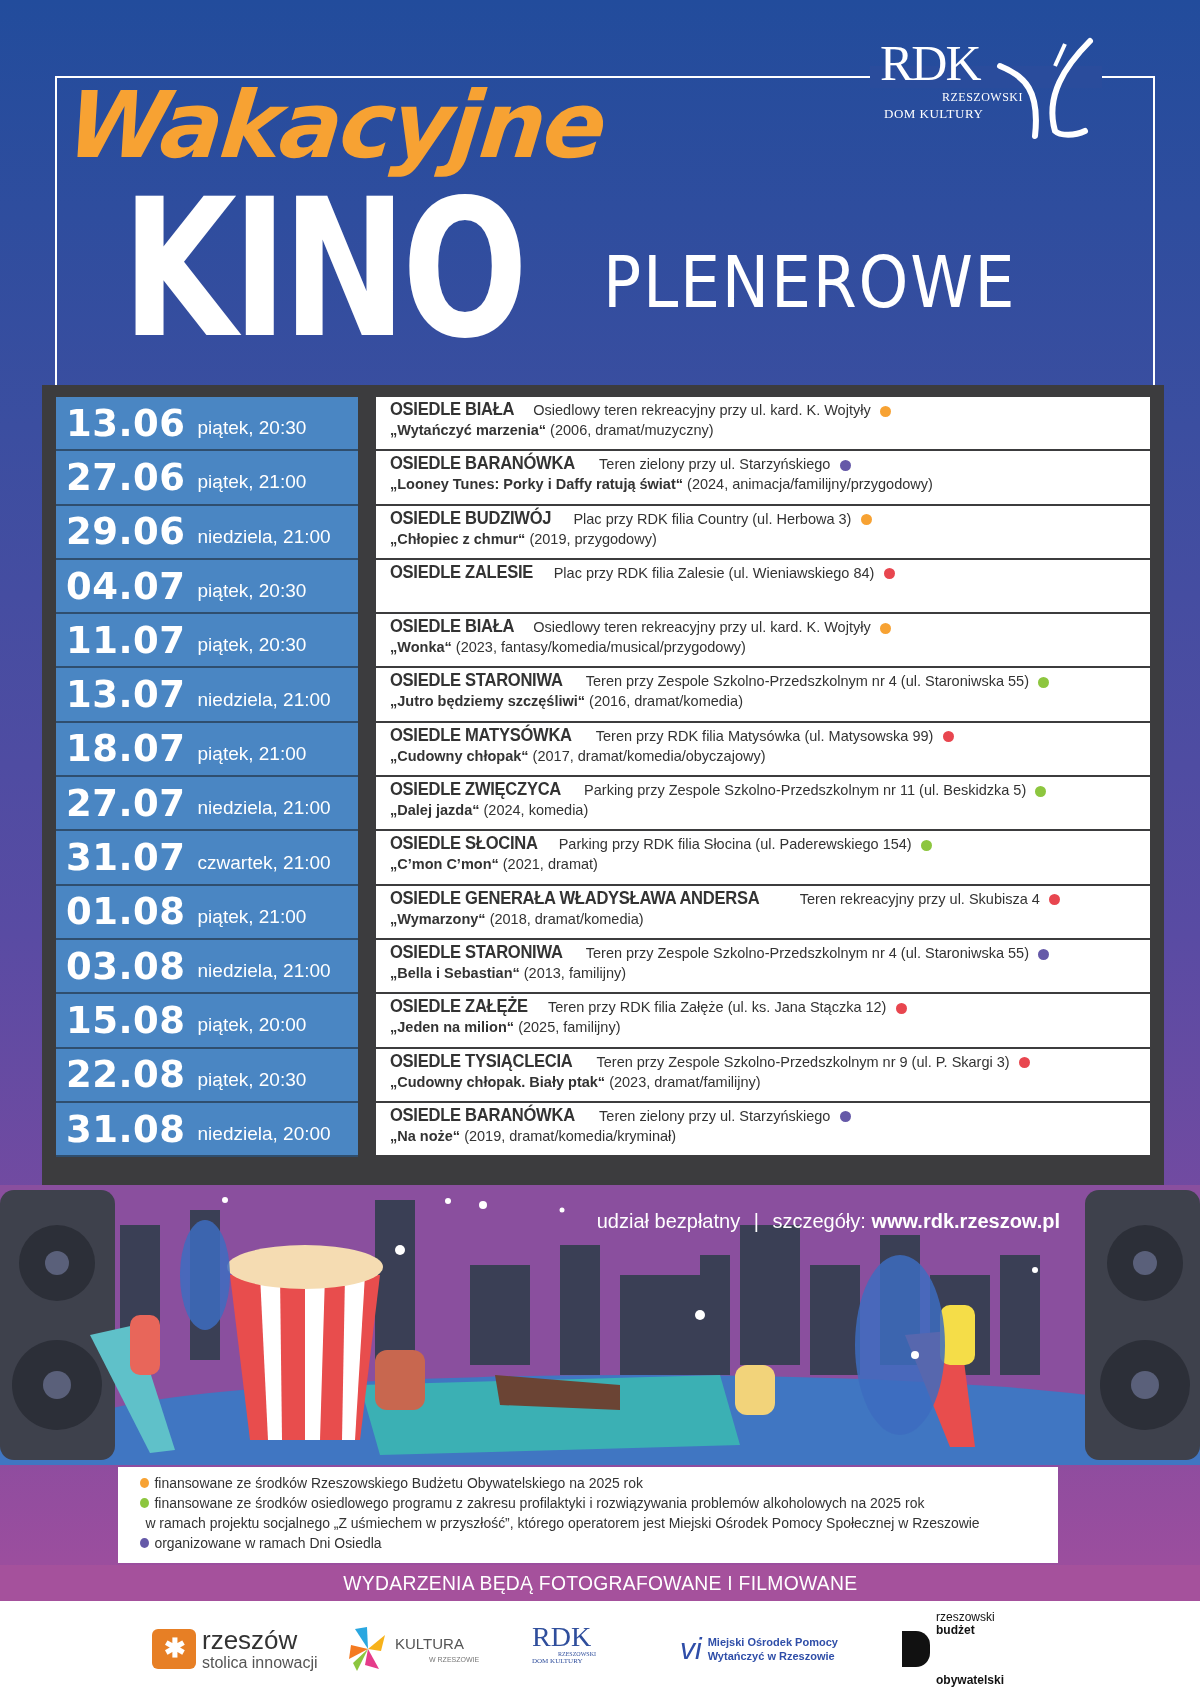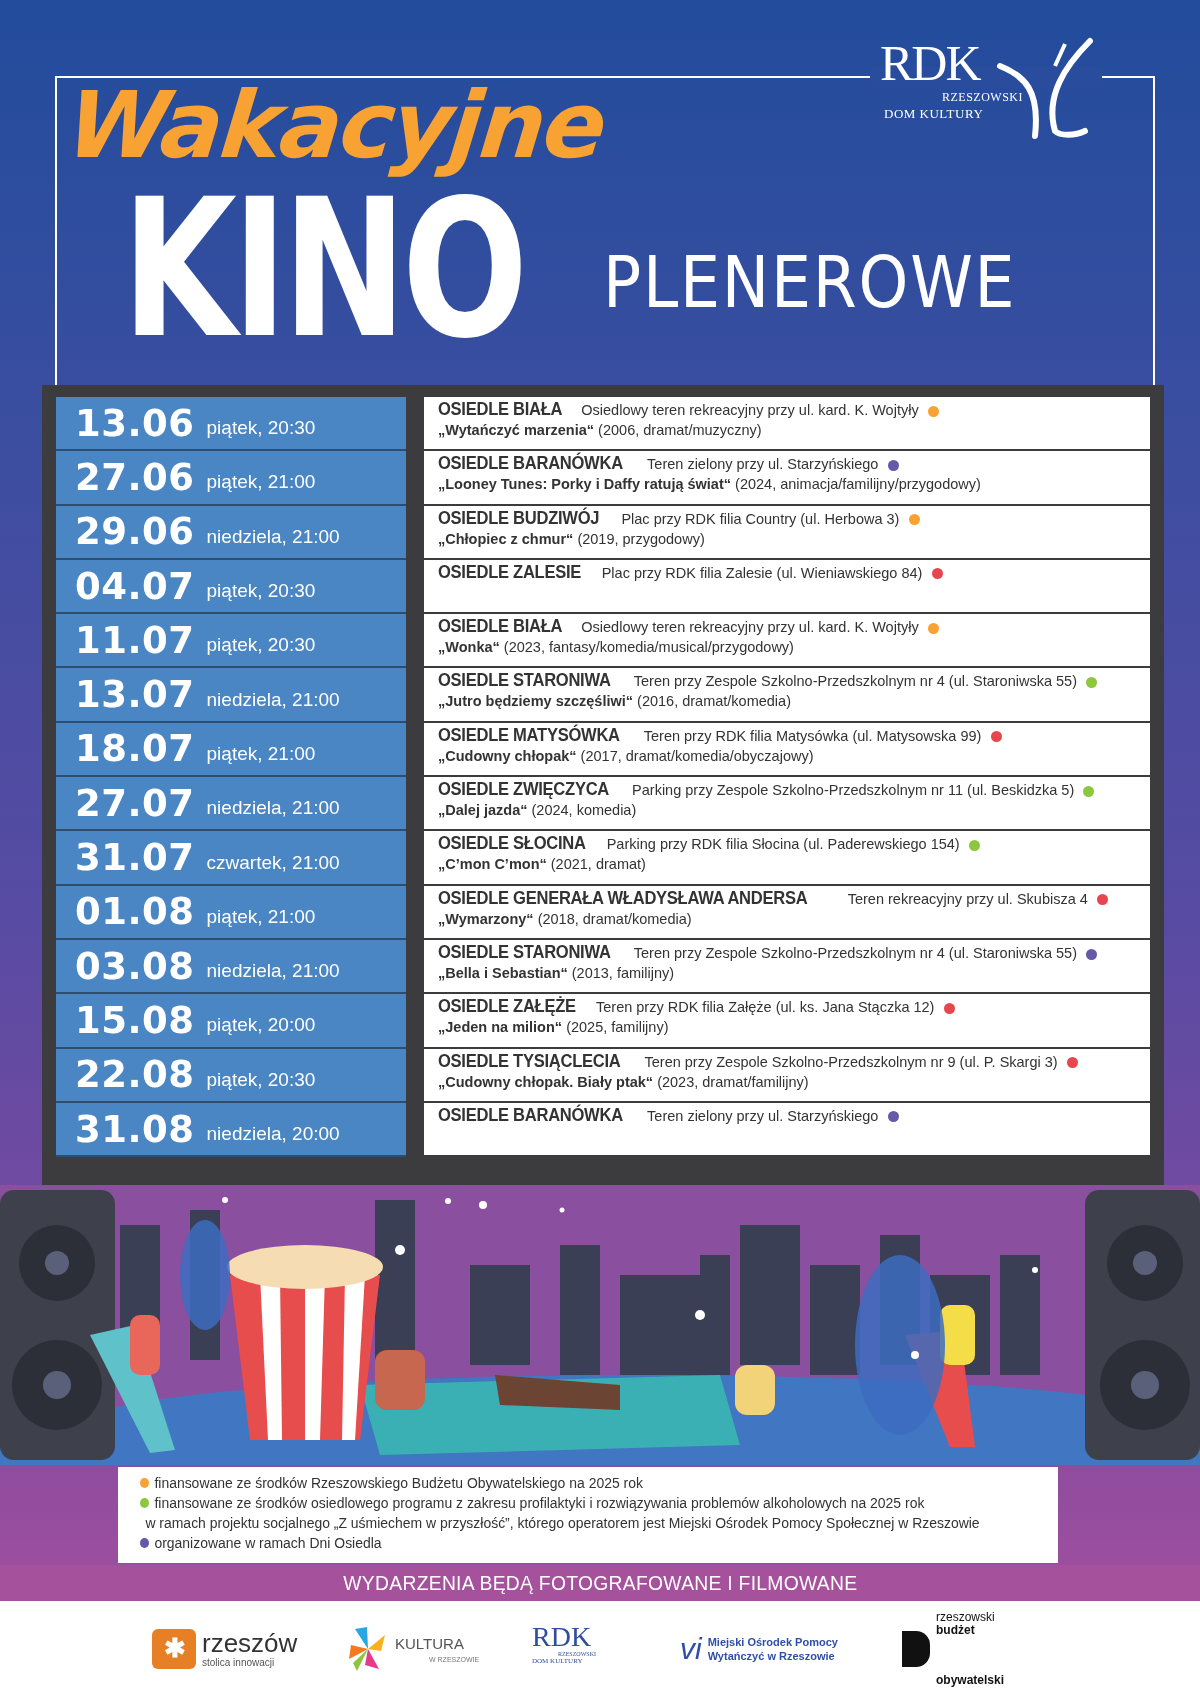--- a/index.html
+++ b/index.html
@@ -14,21 +14,21 @@
   .logo-rdk .sub2 { position: absolute; left: 4px; top: 68px; font-family: "Liberation Serif", serif; font-size: 13px; letter-spacing: 0.5px; white-space: nowrap; }
   .logo-rdk svg { position: absolute; left: 115px; top: -2px; }
   .logo-mask { position: absolute; left: 870px; top: 66px; width: 232px; height: 22px; background: #2a4c9c; }
   .t-wak { position: absolute; left: 68px; top: 72px; color: #f7a233; font-size: 92px; font-style: italic; font-weight: bold; letter-spacing: -2px; transform: skewX(-6deg); z-index: 2; font-family: "DejaVu Sans", sans-serif; }
   .t-kino { position: absolute; left: 122px; top: 175px; color: #fff; font-size: 190px; font-weight: bold; line-height: 1; letter-spacing: -6px; transform: scaleX(0.78); transform-origin: left top; font-family: "DejaVu Sans", sans-serif; z-index: 1; }
   .t-plen { position: absolute; left: 603px; top: 240px; color: #fff; font-size: 72px; font-weight: normal; letter-spacing: 2px; transform: scaleX(0.88); transform-origin: left top; font-family: "DejaVu Sans", sans-serif; }
 
   .screen { position: absolute; left: 42px; top: 385px; width: 1122px; height: 800px; background: #3c3c3e; }
   .rows { position: absolute; left: 14px; top: 12px; right: 14px; }
   .row { display: flex; height: 54.3px; margin-bottom: 0; }
-  .date-cell { width: 350px; background: #4a86c3; border-bottom: 2px solid #2f4e6e; display: flex; align-items: center; padding-left: 19px; color: #fff; }
+  .date-cell { width: 302px; background: #4a86c3; border-bottom: 2px solid #2f4e6e; display: flex; align-items: center; padding-left: 10px; color: #fff; }
   .date-cell .d { font-size: 37px; font-weight: bold; letter-spacing: 0.5px; font-family: "DejaVu Sans", sans-serif; }
   .date-cell .w { font-size: 19px; margin-left: 12px; margin-top: 10px; }
   .gap { width: 18px; }
   .ev-cell { flex: 1; background: #fff; border-bottom: 2px solid #3c3c3e; padding: 2px 0 0 14px; color: #333; }
   .ev-line1 { font-size: 15px; white-space: nowrap; }
   .ev-line1 .os { font-size: 18px; font-weight: bold; letter-spacing: -0.3px; transform: scaleX(0.92); display: inline-block; transform-origin: left center; margin-right: -10px; }
   .ev-line1 .loc { font-size: 14.5px; }
   .ev-line2 { font-size: 14.5px; margin-top: 2px; white-space: nowrap; }
   .ev-line2 .title { font-weight: bold; }
   .dot { display: inline-block; width: 11px; height: 11px; border-radius: 50%; margin-left: 5px; vertical-align: middle; }
@@ -303,20 +303,24 @@
     <div class="date-cell">
       <span class="d">31.08</span>
       <span class="w">niedziela, 20:00</span>
     </div>
     <div class="gap"></div>
     <div class="ev-cell">
       <div class="ev-line1">
         <span class="os">OSIEDLE BARANÓWKA</span>
         <span class="loc" style="margin-left:14px;">Teren zielony przy ul. Starzyńskiego</span>
         <span class="dot" style="background: rgb(101, 89, 168);"></span>
+      </div>
+      <div class="ev-line2">
+        <span class="title">„Na noże“</span>
+        <span>(2019, dramat/komedia/kryminał)</span>
       </div>
     </div>
         </div>
       </div>
   </div>
 
   <svg class="illus" viewBox="0 0 1200 280">
     <rect x="0" y="0" width="1200" height="280" fill="#8a4f9e"></rect>
     <g fill="#3a3f55">
       <rect x="120" y="40" width="40" height="120"></rect>
@@ -362,20 +366,26 @@
     <circle cx="225" cy="15" r="3" fill="#fff"></circle>
       <circle cx="483" cy="20" r="4" fill="#fff"></circle>
     <circle cx="448" cy="16" r="3" fill="#fff"></circle>
       <circle cx="562" cy="25" r="2.5" fill="#fff"></circle>
     <circle cx="400" cy="65" r="5" fill="#fff"></circle>
       <circle cx="1035" cy="85" r="3" fill="#fff"></circle>
     <circle cx="700" cy="130" r="5" fill="#fff"></circle>
       <circle cx="915" cy="170" r="4" fill="#fff"></circle>
   </svg>
 
+  <div class="free-info">
+    <span>udział bezpłatny</span>
+    <span style="margin:0 8px;">|</span>
+    <span>szczegóły:</span>
+    <b>www.rdk.rzeszow.pl</b>
+  </div>
 
   <div class="legend" id="legend">
       <div class="legend-item">
         <span class="dot" style="background:#f7a233"></span>
         <span>finansowane ze środków Rzeszowskiego Budżetu Obywatelskiego na 2025 rok</span>
       </div>
       <div class="legend-item">
         <span class="dot" style="background:#8dc63f"></span>
         <span>finansowane ze środków osiedlowego programu z zakresu profilaktyki i rozwiązywania problemów alkoholowych na 2025 rok</span>
       </div>
@@ -391,21 +401,21 @@
 
   <div class="notice"><span>WYDARZENIA BĘDĄ FOTOGRAFOWANE I FILMOWANE</span></div>
 
   <div class="footer">
     <div class="sponsor" style="left:152px;">
       <div style="width:44px;height:40px;background:#e77f25;border-radius:6px;position:relative;">
         <span style="position:absolute;left:12px;top:4px;color:#fff;font-size:26px;font-weight:bold;">✱</span>
       </div>
       <div style="margin-left:6px;line-height:1;">
         <div style="font-size:26px;color:#333;">rzeszów</div>
-        <div style="font-size:10px;color:#555;margin-top:2px;">stolica innowacji</div>
+        <div style="font-size:16px;color:#555;margin-top:2px;">stolica innowacji</div>
       </div>
     </div>
     <div class="sponsor" style="left:345px;">
       <svg width="46" height="52" viewBox="0 0 46 52">
         <polygon points="23,26 10,6 22,4" fill="#2aa7e0"></polygon>
           <polygon points="23,26 40,12 36,28" fill="#f7b21a"></polygon>
         <polygon points="23,26 34,46 20,42" fill="#e53c8a"></polygon>
           <polygon points="23,26 4,36 6,22" fill="#f47a20"></polygon>
         <polygon points="23,26 12,48 8,40" fill="#8cc63f"></polygon>
       </svg>

